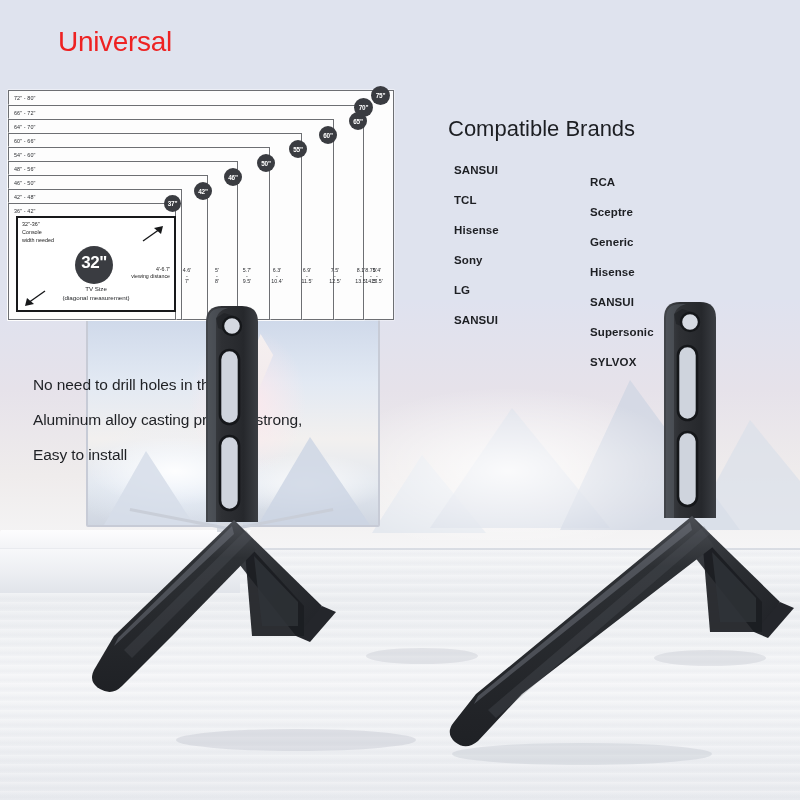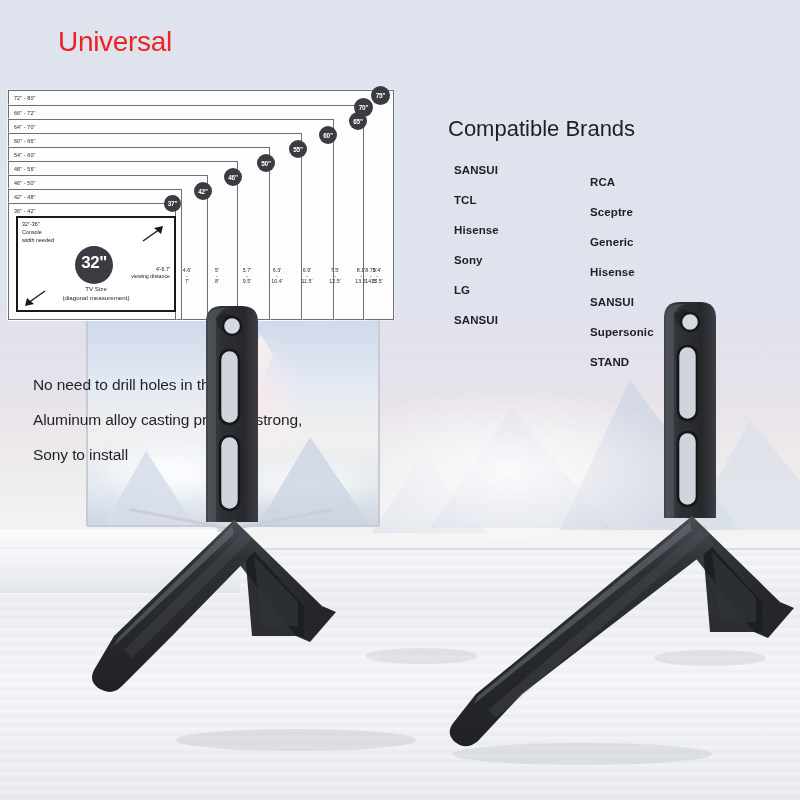--- a/index.html
+++ b/index.html
@@ -298,29 +298,29 @@
         <div class="bitem">LG</div>
         <div class="bitem">SANSUI</div>
       </div>
       <div class="bcol two">
         <div class="bitem">RCA</div>
         <div class="bitem">Sceptre</div>
         <div class="bitem">Generic</div>
         <div class="bitem">Hisense</div>
         <div class="bitem">SANSUI</div>
         <div class="bitem">Supersonic</div>
-        <div class="bitem">STAND</div>
+        <div class="bitem">SYLVOX</div>
       </div>
     </div>
   </div>
 
   <div class="features">
     <div class="fline">No need to drill holes in the wall</div>
     <div class="fline">Aluminum alloy casting process, strong,</div>
-    <div class="fline">Sony to install</div>
+    <div class="fline">Easy to install</div>
   </div>
 
   <div class="bracket bkL">
     <svg viewBox="0 0 360 452">
       <defs>
         <linearGradient id="gPostL" x1="0" y1="0" x2="1" y2="0">
           <stop offset="0" stop-color="#43464b"></stop>
             <stop offset=".3" stop-color="#2e3034"></stop>
           <stop offset=".72" stop-color="#26282c"></stop>
             <stop offset="1" stop-color="#3b3e43"></stop>

